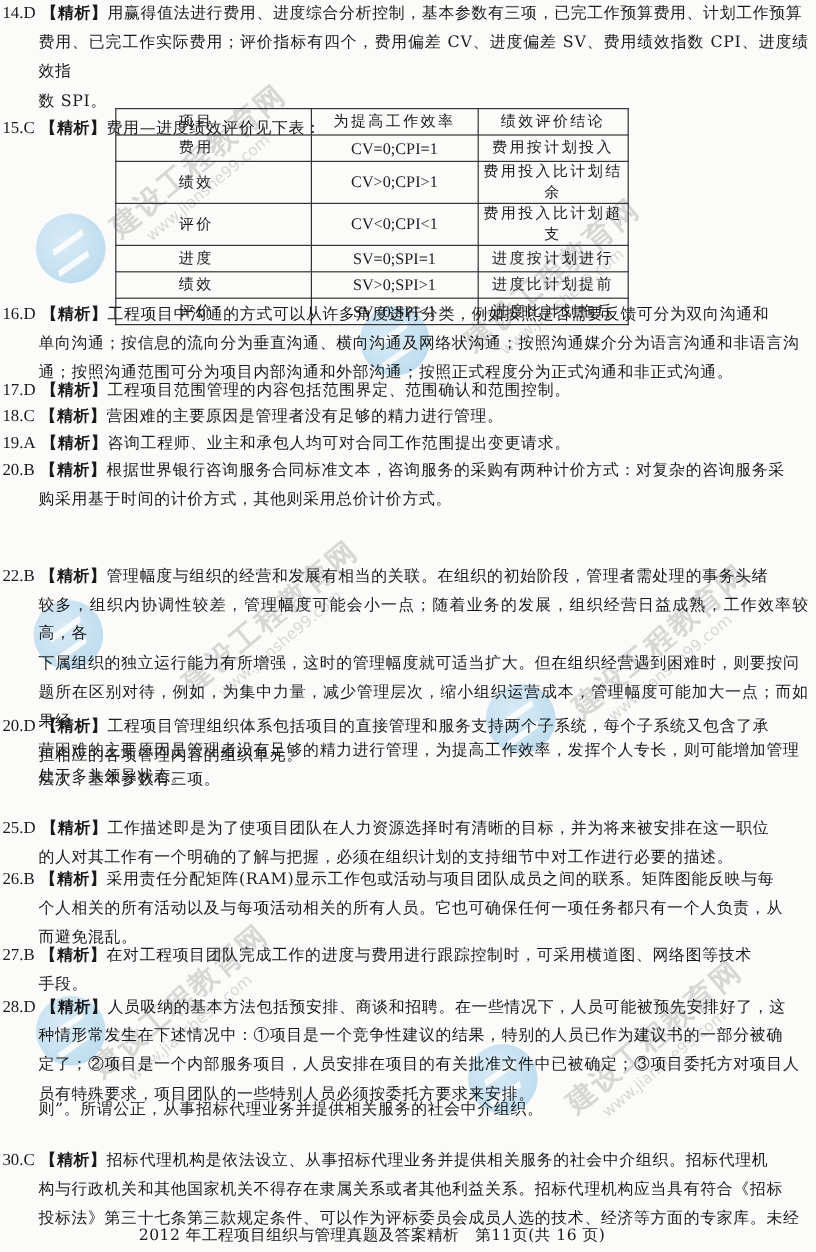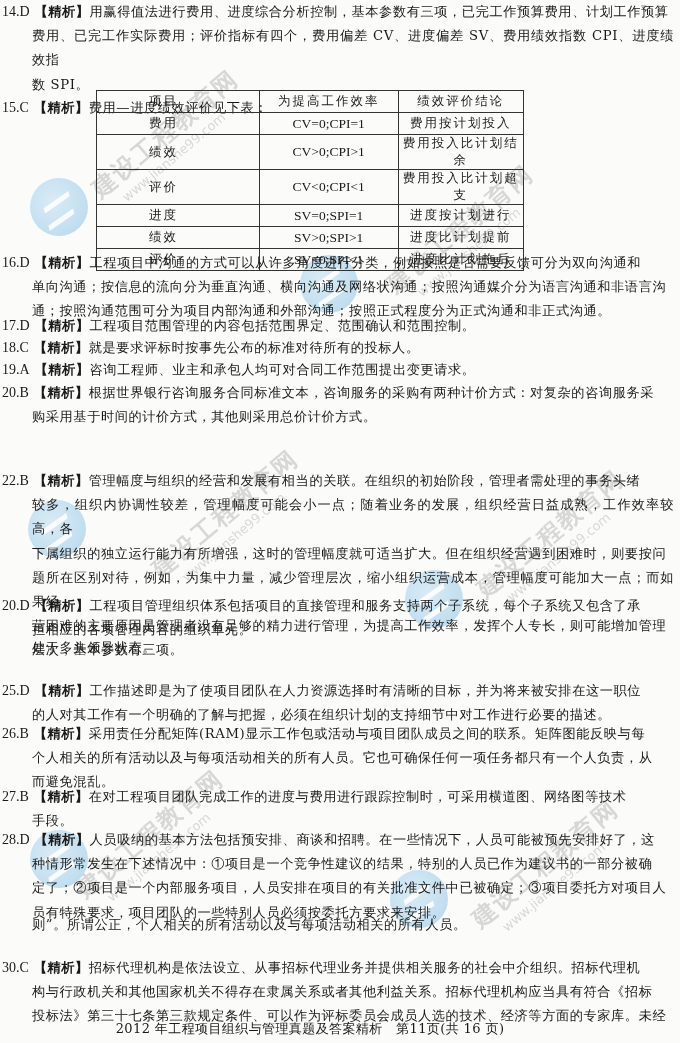--- a/index.html
+++ b/index.html
@@ -149,21 +149,21 @@
     <span class="first"><span class="num">16.D</span> <span class="tag">【精析】</span><span>工程项目中沟通的方式可以从许多角度进行分类，例如按照是否需要反馈可分为双向沟通和</span></span>
     <span class="cont">单向沟通；按信息的流向分为垂直沟通、横向沟通及网络状沟通；按照沟通媒介分为语言沟通和非语言沟</span>
     <span class="cont">通；按照沟通范围可分为项目内部沟通和外部沟通；按照正式程度分为正式沟通和非正式沟通。</span>
   </div>
 
   <div class="item" style="top:314px;">
     <span class="first"><span class="num">17.D</span> <span class="tag">【精析】</span><span>工程项目范围管理的内容包括范围界定、范围确认和范围控制。</span></span>
   </div>
 
   <div class="item" style="top:336px;">
-    <span class="first"><span class="num">18.C</span> <span class="tag">【精析】</span><span>就是要求评标时按事先公布的标准对待所有的投标人。</span></span>
+    <span class="first"><span class="num">18.C</span> <span class="tag">【精析】</span><span>营困难的主要原因是管理者没有足够的精力进行管理。</span></span>
   </div>
 
   <div class="item" style="top:358px;">
     <span class="first"><span class="num">19.A</span> <span class="tag">【精析】</span><span>咨询工程师、业主和承包人均可对合同工作范围提出变更请求。</span></span>
   </div>
 
   <div class="item" style="top:381px;">
     <span class="first"><span class="num">20.B</span> <span class="tag">【精析】</span><span>根据世界银行咨询服务合同标准文本，咨询服务的采购有两种计价方式：对复杂的咨询服务采</span></span>
     <span class="cont">购采用基于时间的计价方式，其他则采用总价计价方式。</span>
   </div>
@@ -204,21 +204,21 @@
   </div>
 
   <div class="item" style="top:828px;">
     <span class="first"><span class="num">28.D</span> <span class="tag">【精析】</span><span>人员吸纳的基本方法包括预安排、商谈和招聘。在一些情况下，人员可能被预先安排好了，这</span></span>
     <span class="cont">种情形常发生在下述情况中：①项目是一个竞争性建议的结果，特别的人员已作为建议书的一部分被确</span>
     <span class="cont">定了；②项目是一个内部服务项目，人员安排在项目的有关批准文件中已被确定；③项目委托方对项目人</span>
     <span class="cont">员有特殊要求，项目团队的一些特别人员必须按委托方要求来安排。</span>
   </div>
 
   <div class="item" style="top:913px;">
-    <span class="cont">则”。所谓公正，个人相关的所有活动以及与每项活动相关的所有人员。</span>
+    <span class="cont">则”。所谓公正，从事招标代理业务并提供相关服务的社会中介组织。</span>
   </div>
 
   <div class="item" style="top:956px;">
     <span class="first"><span class="num">30.C</span> <span class="tag">【精析】</span><span>招标代理机构是依法设立、从事招标代理业务并提供相关服务的社会中介组织。招标代理机</span></span>
     <span class="cont">构与行政机关和其他国家机关不得存在隶属关系或者其他利益关系。招标代理机构应当具有符合《招标</span>
     <span class="cont">投标法》第三十七条第三款规定条件、可以作为评标委员会成员人选的技术、经济等方面的专家库。未经</span>
   </div>
 
   <div class="footer">2012 年工程项目组织与管理真题及答案精析　第11页(共 16 页)</div>
 </div>

